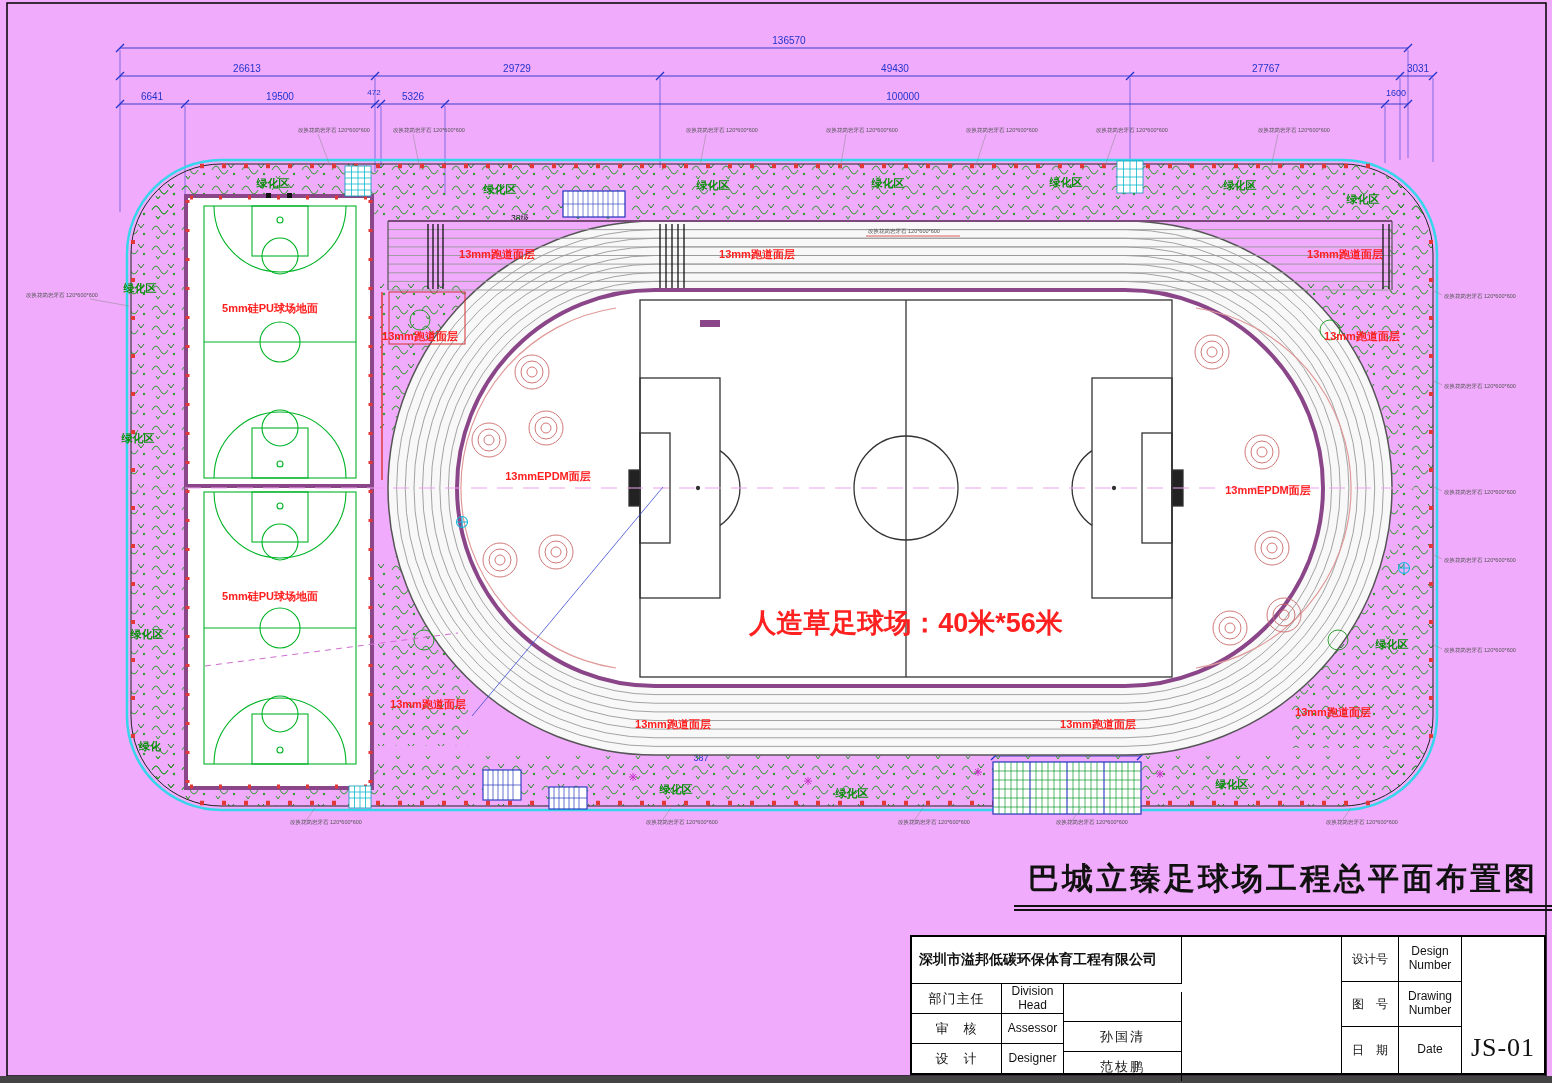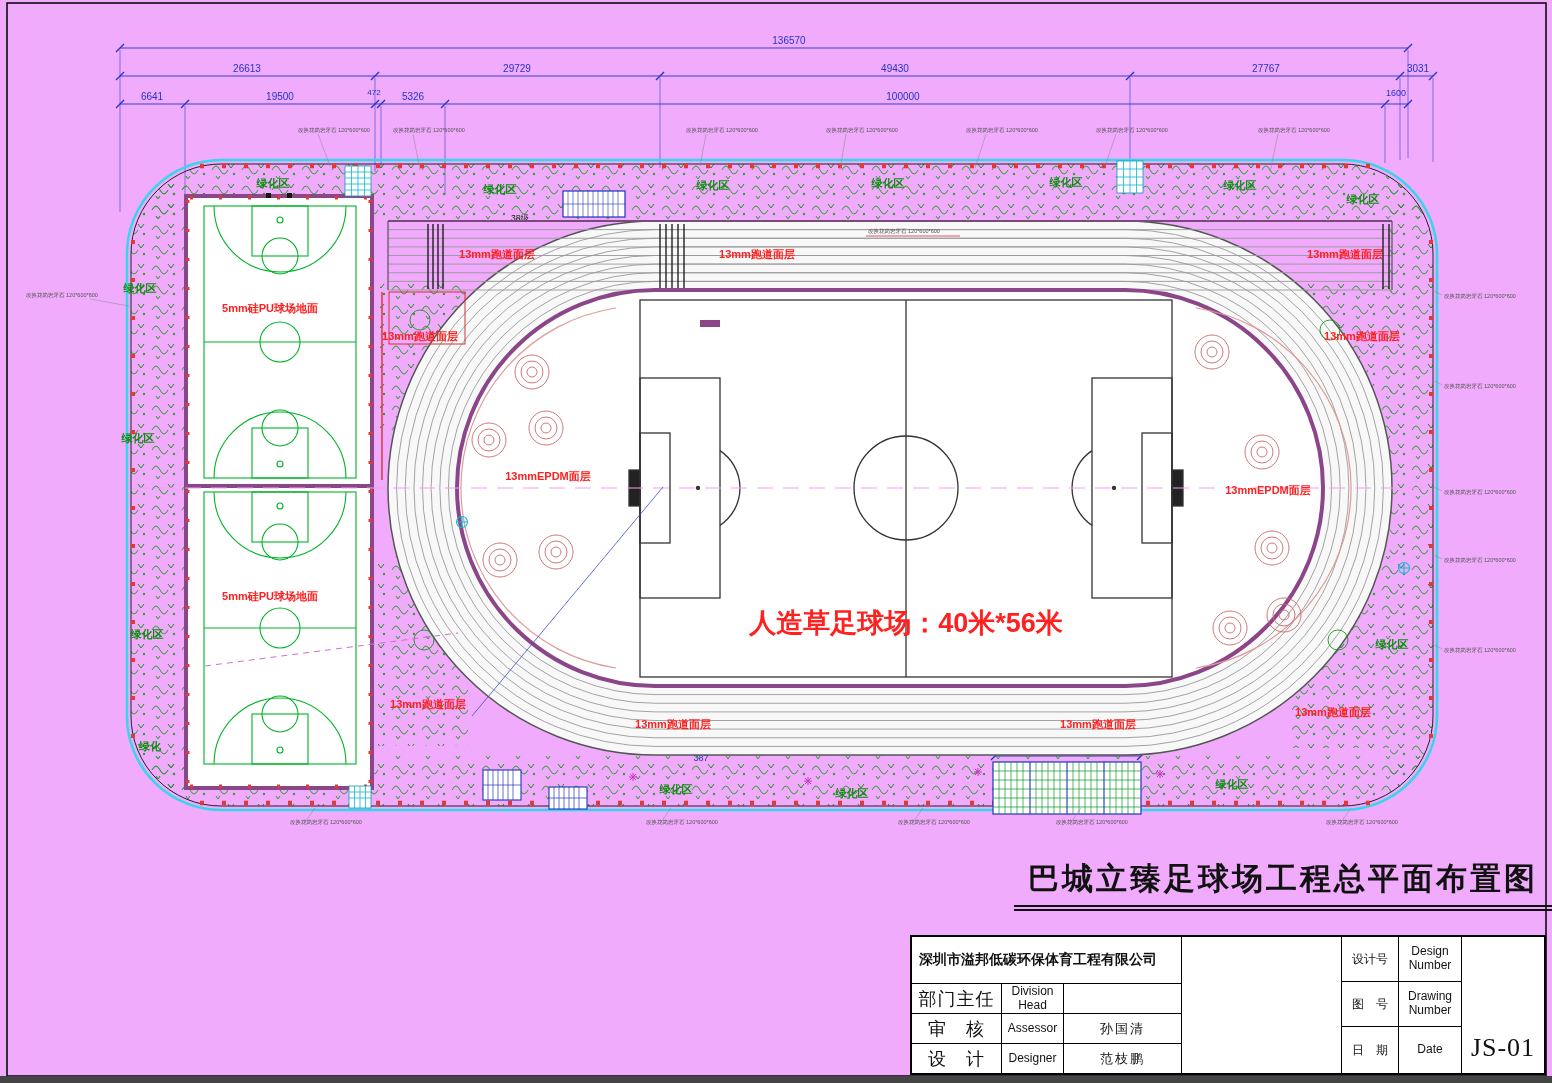--- a/index.html
+++ b/index.html
@@ -10,24 +10,24 @@
   .t-outer{display:inline-block;border-bottom:2px solid #111;padding-bottom:2px;}
   .t-inner{display:inline-block;font-family:"Liberation Serif",serif;font-size:31px;
            font-weight:600;letter-spacing:3px;color:#111;border-bottom:2px solid #111;
            padding:0 14px 5px;}
   .titleblock{position:absolute;left:910px;top:935px;width:636px;height:140px;
               border:2px solid #000;box-sizing:border-box;background:#fff;color:#111;}
   .cell{position:absolute;box-sizing:border-box;border-right:1px solid #000;
         border-bottom:1px solid #000;display:flex;align-items:center;justify-content:center;
         overflow:hidden;text-align:right;}
   .company{font-weight:700;font-size:14px;justify-content:flex-start;padding-left:7px;}
-  .zh{font-size:18px;letter-spacing:1px;}
+  .zh{font-size:13px;letter-spacing:1px;}
   .rzh{font-size:12px;}
   .en{font-size:12px;line-height:1.15;text-align:center;}
-  .val{font-size:13px;letter-spacing:2px;}
+  .val{font-size:13px;letter-spacing:2px;margin-top:8px;}
   .js{font-family:"Liberation Serif",serif;font-size:26px;letter-spacing:1px;}
   .noB{border-bottom:none;} .noR{border-right:none;margin-top:43px;}
 </style>
 </head>
 <body>
 
 <div class="page">
 
 <svg width="1552" height="1083" viewBox="0 0 1552 1083">
   <defs>

